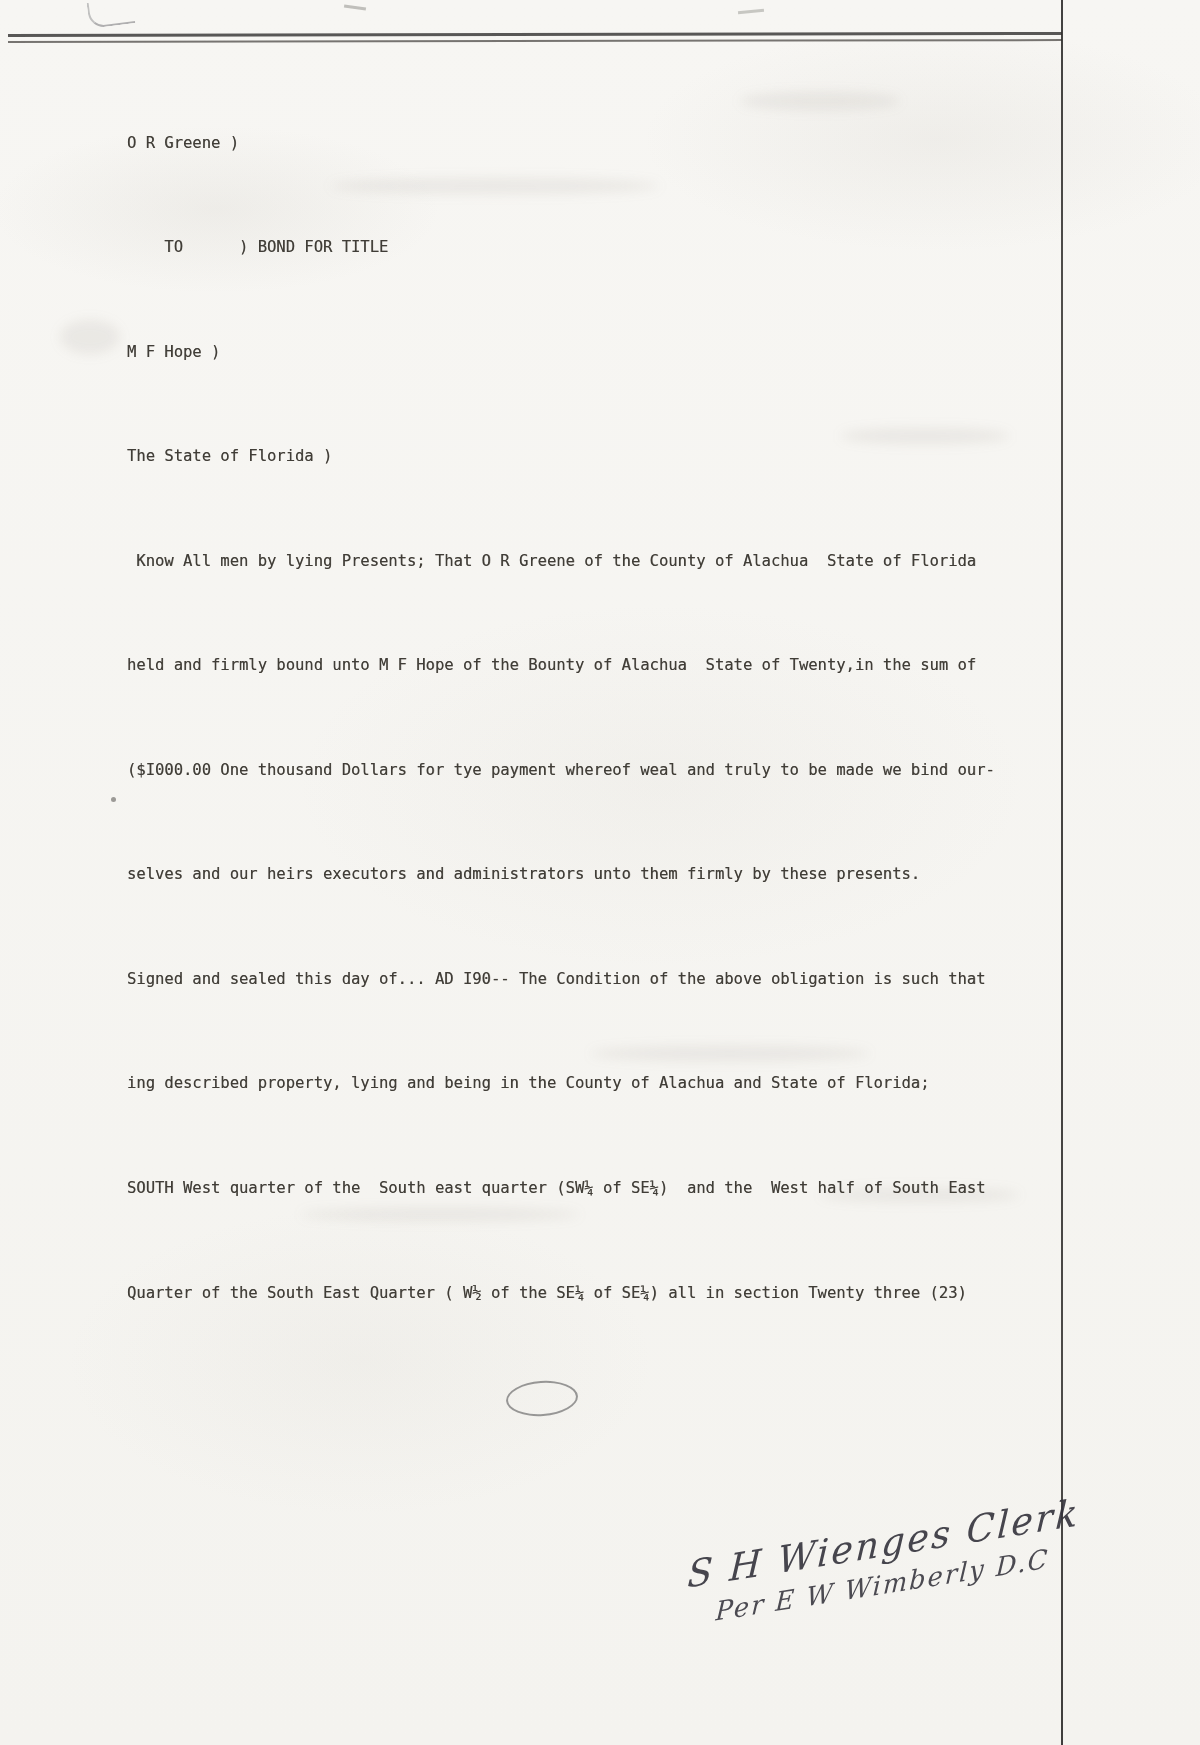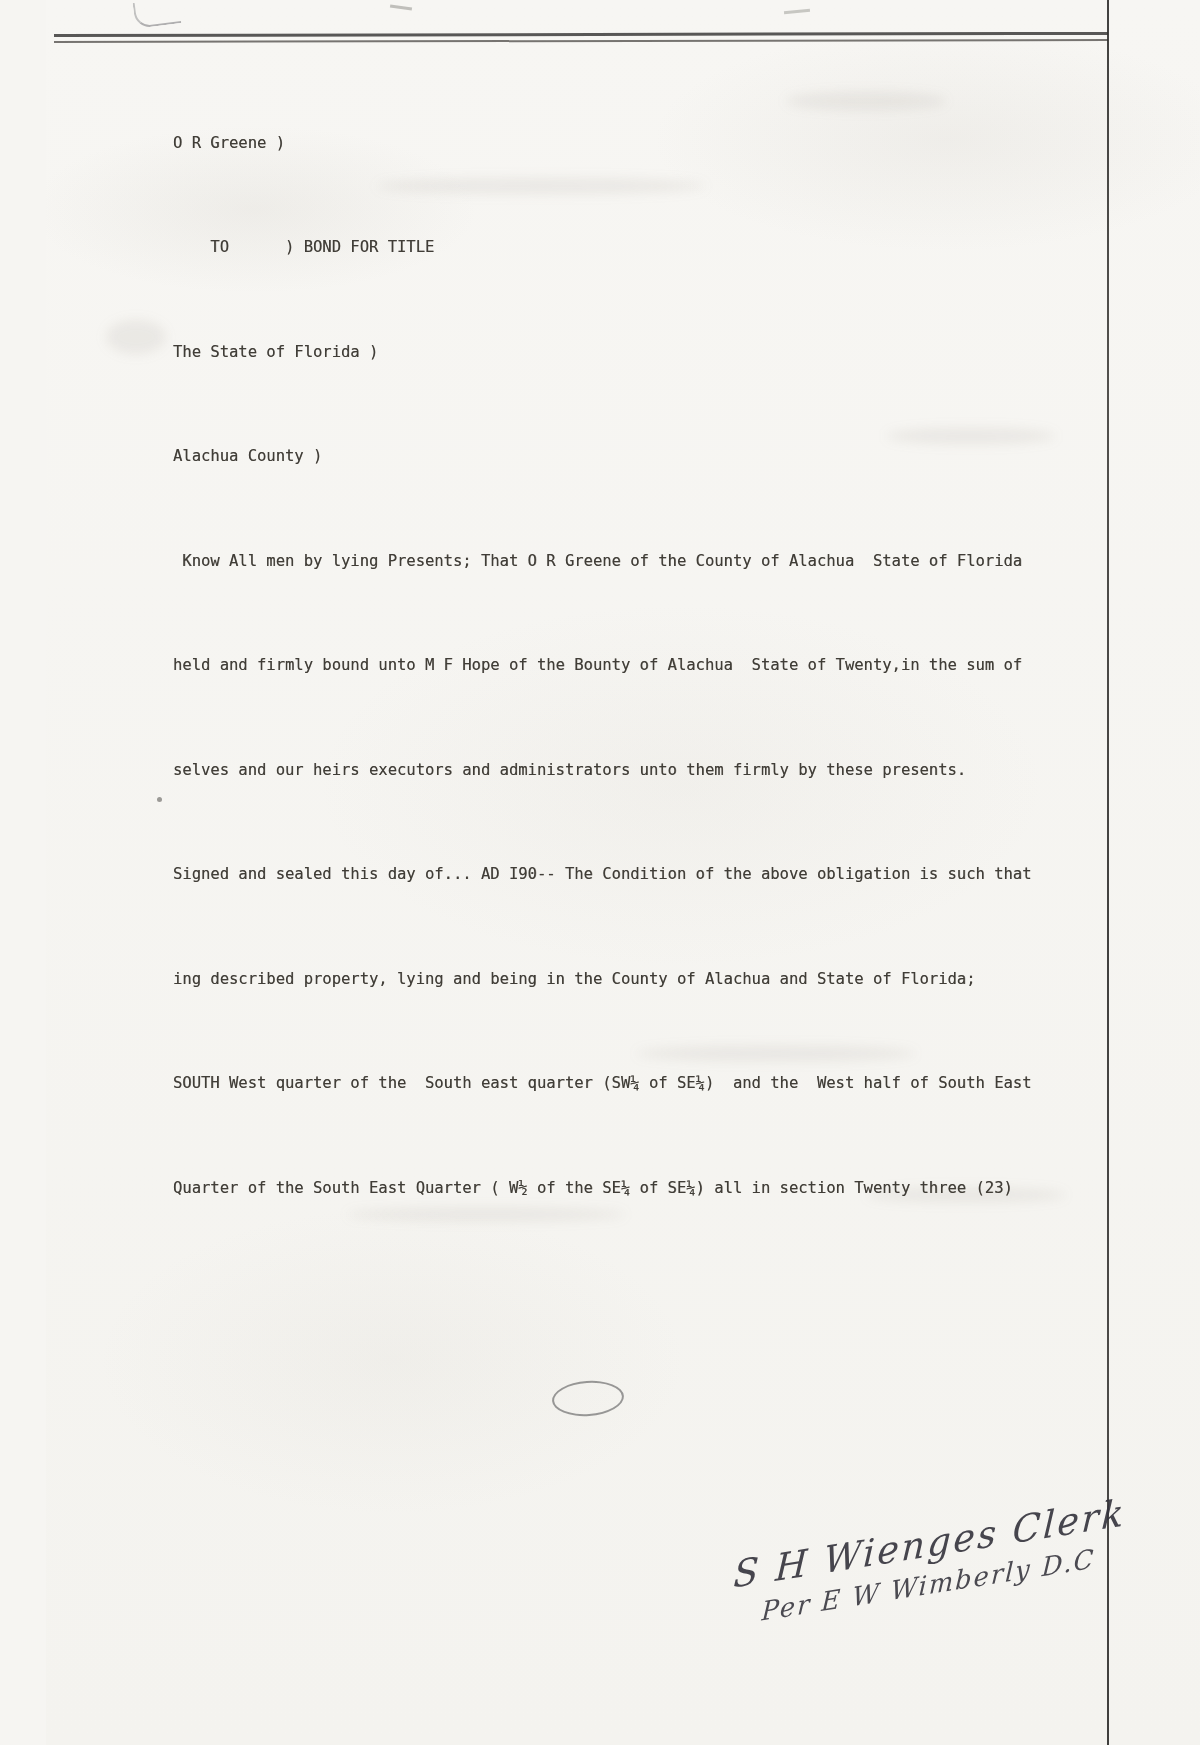--- a/index.html
+++ b/index.html
@@ -9,21 +9,20 @@
     font-family:"DejaVu Sans Mono",monospace;
   }
   .page{
     position:absolute;inset:0;
     background:
       radial-gradient(ellipse 320px 120px at 18% 12%, rgba(185,180,170,.14), transparent 70%),
       radial-gradient(ellipse 420px 160px at 78% 8%,  rgba(185,180,170,.13), transparent 70%),
       radial-gradient(ellipse 520px 260px at 55% 45%, rgba(200,195,185,.10), transparent 70%),
       radial-gradient(ellipse 420px 220px at 30% 78%, rgba(195,190,180,.10), transparent 70%),
       linear-gradient(#f7f6f3,#f4f3ef);
-    margin-left: 46px;
   }
   
   .rule-a{position:absolute;left:8px;top:33px;width:1054px;height:2.5px;background:#3c3b39;transform:rotate(-.12deg);opacity:.85}
   .rule-b{position:absolute;left:8px;top:40px;width:1054px;height:1.6px;background:#565450;transform:rotate(-.1deg);opacity:.8}
   .vrule{position:absolute;top:0;bottom:0;left:1061px;width:2.4px;
     background:linear-gradient(#2e2d2c,#403e3b 22%,#2d2c2b 55%,#3a3836 80%,#2b2a29);opacity:.9}
   
   .doc{
     position:absolute;left:127px;top:56px;width:1000px;
     font-size:15.5px;line-height:34.85px;letter-spacing:0;
@@ -81,24 +80,25 @@
   <div class="smudge sm4"></div>
   <div class="smudge sm5"></div>
   <div class="smudge sm6"></div>
   <div class="smudge sm7"></div>
 
   <div class="margin-dot"></div>
 
   <div class="doc">
     <div class="ln">O R Greene )</div>
     <div class="ln">    TO      ) BOND FOR TITLE</div>
+    <div class="ln">M F Hope )</div>
     <div class="ln">The State of Florida )</div>
-    <div class="ln">Alachua County )</div>
     <div class="ln"> Know All men by lying Presents; That O R Greene of the County of Alachua  State of Florida</div>
     <div class="ln">held and firmly bound unto M F Hope of the Bounty of Alachua  State of Twenty,in the sum of</div>
+    <div class="ln">($I000.00 One thousand Dollars for tye payment whereof weal and truly to be made we bind our-</div>
     <div class="ln">selves and our heirs executors and administrators unto them firmly by these presents.</div>
     <div class="ln">Signed and sealed this day of... AD I90-- The Condition of the above obligation is such that</div>
     <div class="ln">ing described property, lying and being in the County of Alachua and State of Florida;</div>
     <div class="ln">SOUTH West quarter of the  South east quarter (SW¼ of SE¼)  and the  West half of South East</div>
     <div class="ln">Quarter of the South East Quarter ( W½ of the SE¼ of SE¼) all in section Twenty three (23)</div>
     
     
     
     
     

